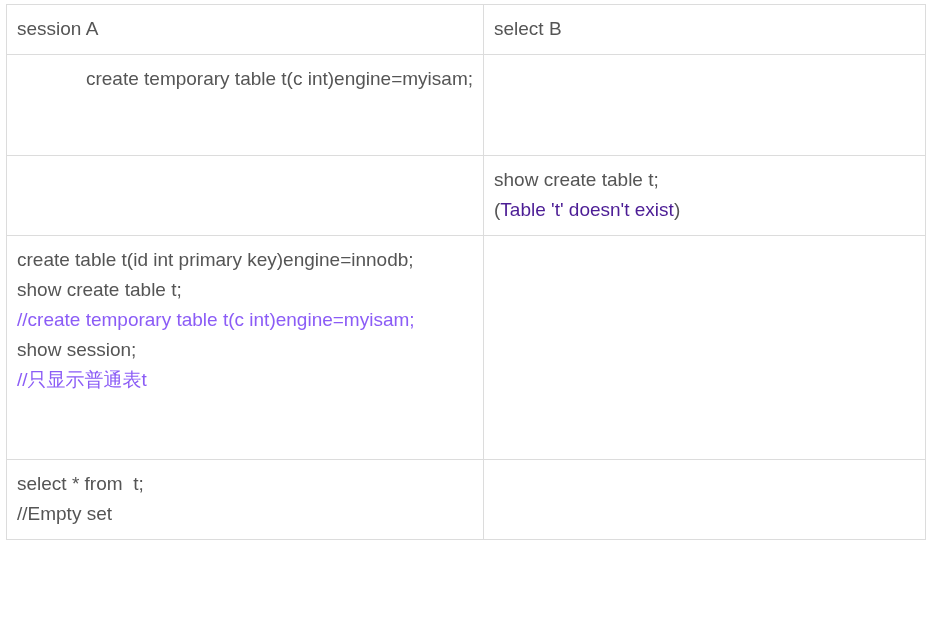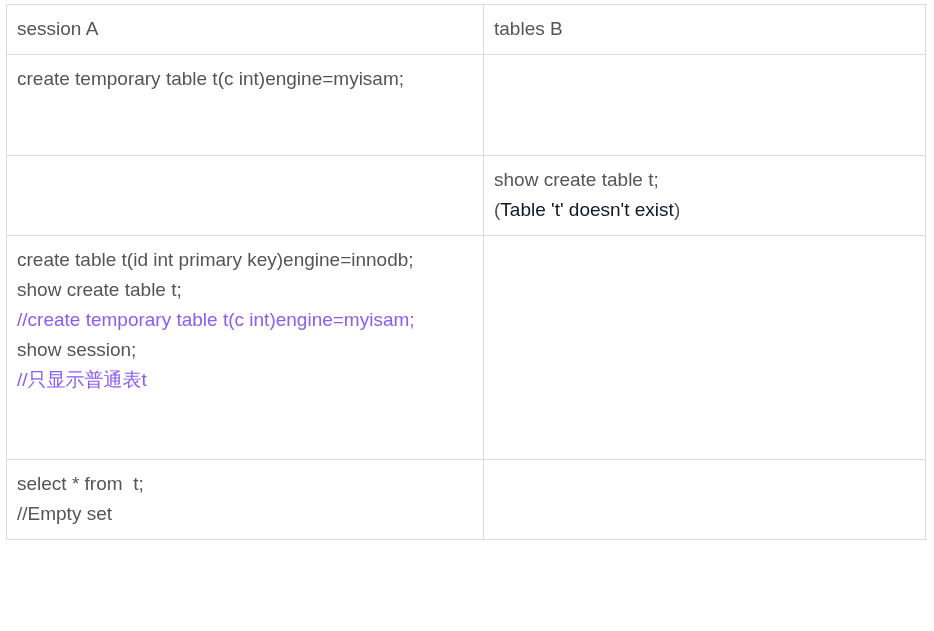--- a/index.html
+++ b/index.html
@@ -42,44 +42,44 @@
     word-break: normal;
     overflow-wrap: break-word;
   }
   td.head-cell {
     height: 24px;
     padding-top: 8px;
     padding-bottom: 9px;
   }
   .line { display: block; }
   .cmt-green { color: #8b5cf6; }
-  .err-red { color: #0f172a; }
+  .err-red { color: #4c1d95; }
   .paren { color: #555555; }
   .empty-cell { }
   
   tr.r-head td { height: 25px; }
-  tr.r1 td { height: 81px; }
+  tr.r1 td { height: 81px; text-align: right; }
   tr.r2 td { height: 54px; }
   tr.r3 td { height: 204px; }
   tr.r4 td { height: 81px; }
   tr.r5 td { height: 51px; }
 </style>
 </head>
 <body>
 
 <div class="page">
   <table class="session-table">
     <colgroup>
       <col class="col-a">
       <col class="col-b">
     </colgroup>
     <tbody>
       <tr class="r-head">
         <td class="head-cell"><span>session A</span></td>
-        <td class="head-cell"><span>tables B</span></td>
+        <td class="head-cell"><span>select B</span></td>
       </tr>
       <tr class="r1">
         <td><span class="line">create temporary table t(c int)engine=myisam;</span></td>
         <td class="empty-cell"></td>
       </tr>
       <tr class="r2">
         <td class="empty-cell"></td>
         <td><span class="line">show create table t;</span><span class="line"><span class="paren">(</span><span class="err-red">Table 't' doesn't exist</span><span class="paren">)</span></span></td>
       </tr>
       <tr class="r3">

